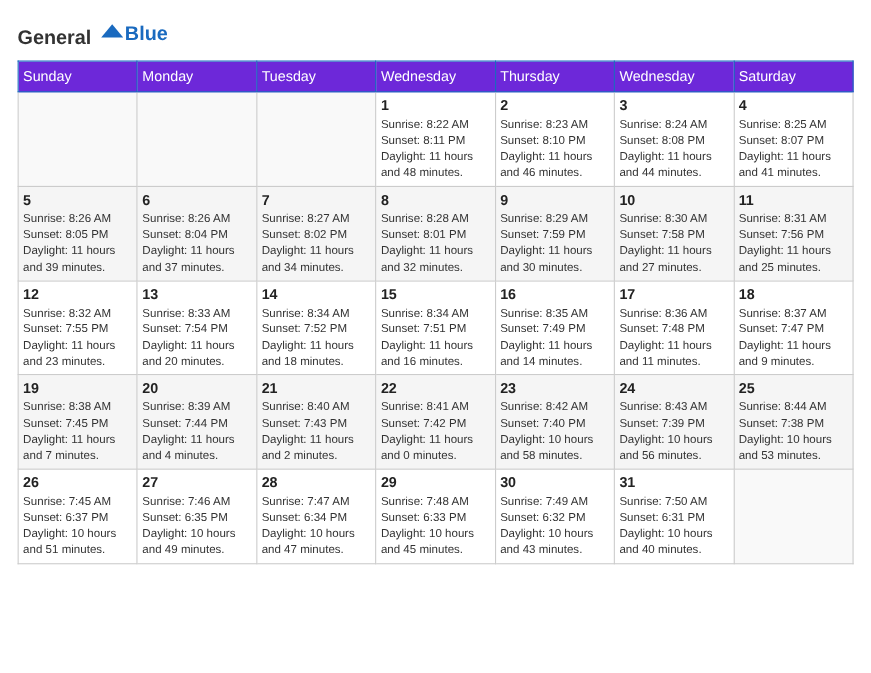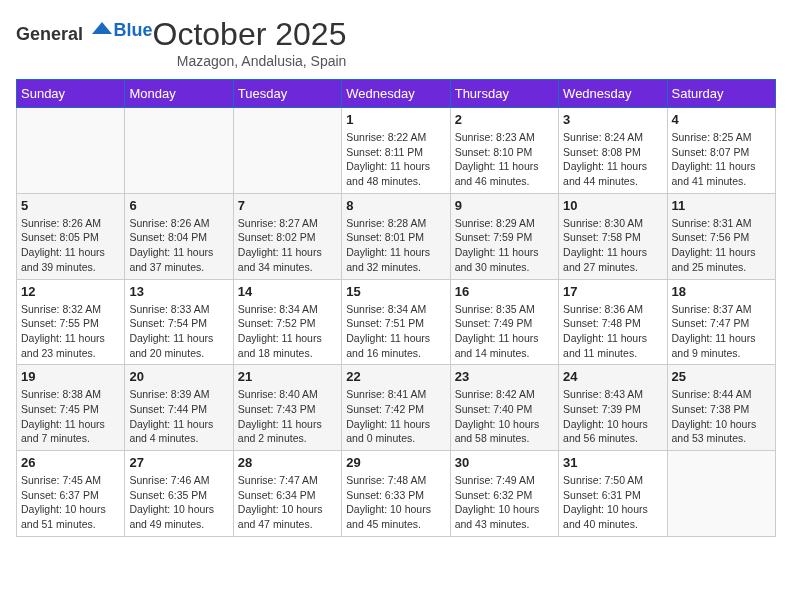--- a/index.html
+++ b/index.html
@@ -5,20 +5,21 @@
     * { box-sizing: border-box; margin: 0; padding: 0; }
     body {
       font-family: Arial, sans-serif;
       background: #fff;
       width: 792px;
       min-height: 612px;
       padding: 16px;
     }
     .header {
       display: flex;
+      justify-content: space-between;
       align-items: flex-start;
       margin-bottom: 10px;
     }
     .logo {
       display: flex;
       align-items: center;
     }
     .logo-text-general {
       font-size: 18px;
       font-weight: bold;
@@ -98,24 +99,20 @@
     <div>
       <span class="logo-text-general">General</span>
       <svg class="logo-icon" viewBox="0 0 24 24" xmlns="http://www.w3.org/2000/svg">
         <polygon points="2,18 12,6 22,18" fill="#1a6abf"></polygon>
       </svg>
     </div>
     <div>
       <span class="logo-text-blue">Blue</span>
     </div>
   </div>
-  <div class="title-block">
-    <div class="month-title">October 2025</div>
-    <div class="subtitle">Mazagon, Andalusia, Spain</div>
-  </div>
 </div>
 
 <table class="calendar">
   <thead>
     <tr>
     <th>Sunday</th>
         <th>Monday</th>
         <th>Tuesday</th>
         <th>Wednesday</th>
         <th>Thursday</th>

